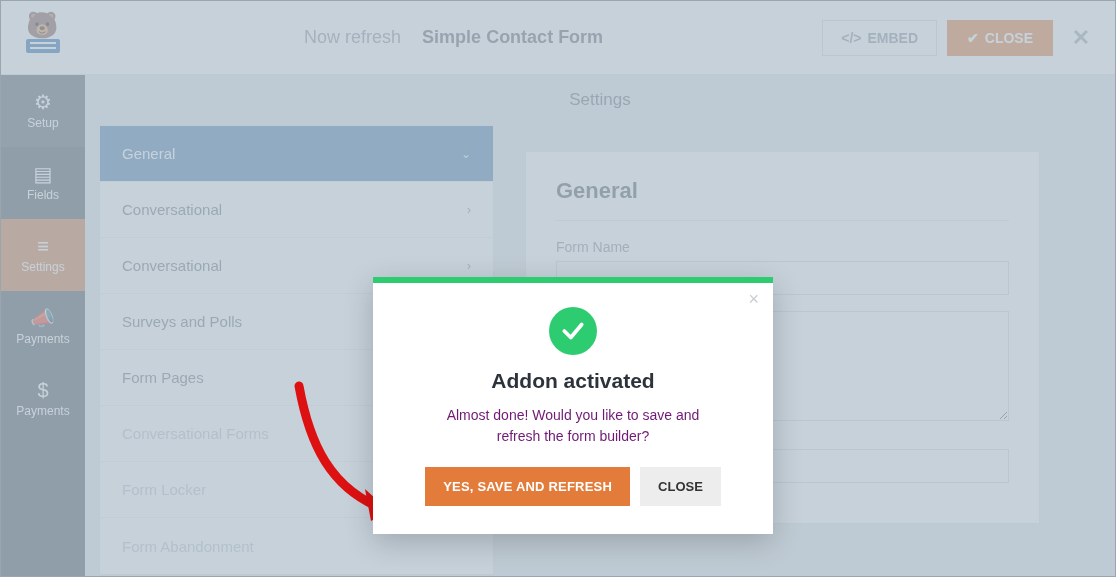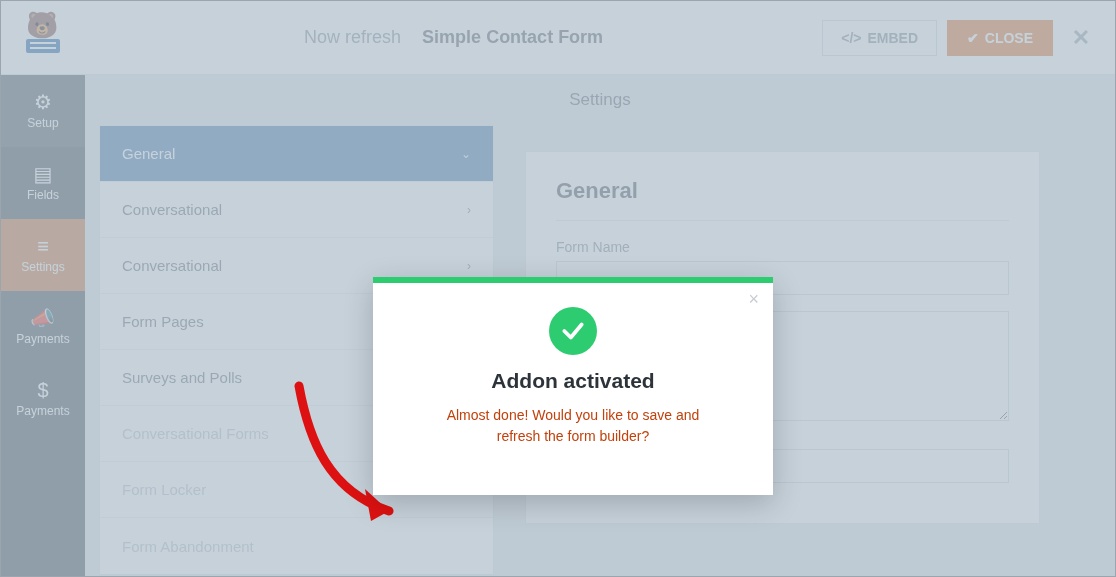--- a/index.html
+++ b/index.html
@@ -52,21 +52,21 @@
   .overlay { position:absolute; inset:0; background:rgba(174,190,202,0.7); }
 
   
   .modal { position:absolute; left:372px; top:276px; width:400px; background:#fff; box-shadow:0 8px 28px rgba(0,0,0,.2); }
   .modal-bar { height:6px; background:#2ecc71; }
   .modal-close { position:absolute; top:12px; right:14px; color:#c7cdd3; font-size:18px; cursor:pointer; }
   .modal-body { padding: 24px 14px 28px; text-align:center; }
   .check-circle { width:48px; height:48px; border-radius:50%; background:#2ecc71; display:flex; align-items:center; justify-content:center; margin:0 auto 14px; }
   .check-circle svg { width:26px; height:26px; }
   .modal-title { font-size:21px; font-weight:700; color:#2c333a; margin-bottom:12px; }
-  .modal-text  { color:#c2410c; font-size:14px; line-height:1.5; margin:0 auto 20px; max-width:300px;}
+  .modal-text  { color:#701a75; font-size:14px; line-height:1.5; margin:0 auto 20px; max-width:300px;}
   .modal-actions { display:flex; justify-content:center; gap:10px; }
   .btn-primary { background:#e37c3a; color:#fff; border:none; padding:12px 18px; font-weight:700; font-size:13px; letter-spacing:.2px; cursor:pointer; }
   .btn-secondary { background:#ededed; color:#333; border:none; padding:12px 18px; font-weight:700; font-size:13px; cursor:pointer; }
 
   
   .arrow-wrap { position:absolute; left:278px; top:370px; width:160px; height:180px; pointer-events:none; }
 </style>
 </head>
 <body>
 
@@ -127,24 +127,24 @@
   </div>
   <div class="nav-item">
     <span>Conversational</span>
     <span class="chev">›</span>
   </div>
   <div class="nav-item">
     <span>Conversational</span>
     <span class="chev">›</span>
   </div>
   <div class="nav-item">
-    <span>Form Pages</span>
+    <span>Surveys and Polls</span>
   </div>
   <div class="nav-item">
-    <span>Surveys and Polls</span>
+    <span>Form Pages</span>
   </div>
   <div class="nav-item disabled">
     <span>Conversational Forms</span>
   </div>
   <div class="nav-item disabled">
     <span>Form Locker</span>
   </div>
   <div class="nav-item disabled">
     <span>Form Abandonment</span>
   </div>
@@ -173,14 +173,18 @@
   <div class="modal-bar"></div>
   <div class="modal-close">×</div>
   <div class="modal-body">
     <div class="check-circle">
       <svg viewBox="0 0 24 24">
           <path d="M4 12 L10 18 L20 6" stroke="#fff" stroke-width="3.5" fill="none" stroke-linecap="round" stroke-linejoin="round"></path>
         </svg>
     </div>
     <div class="modal-title">Addon activated</div>
     <div class="modal-text">Almost done! Would you like to save and refresh the form builder?</div>
+    <div class="modal-actions">
+      <button class="btn-primary">YES, SAVE AND REFRESH</button>
+      <button class="btn-secondary">CLOSE</button>
+    </div>
   </div>
 </div>
 
 </body></html>

